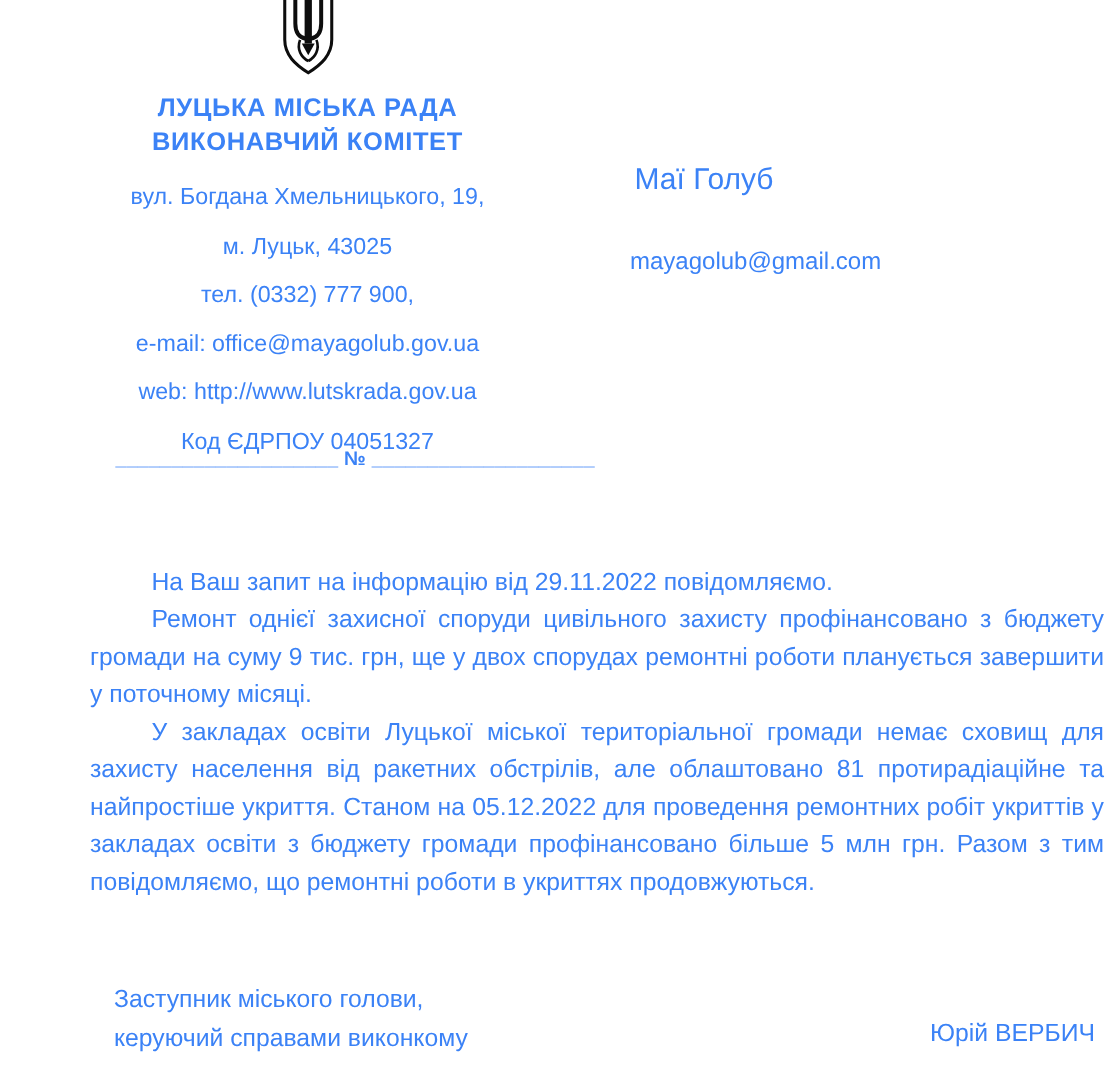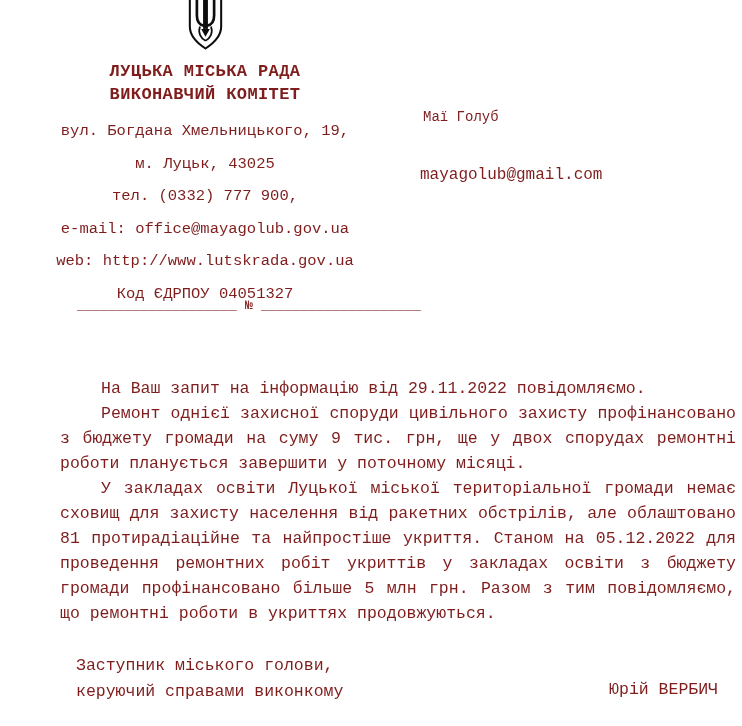--- a/index.html
+++ b/index.html
@@ -6,22 +6,22 @@
     margin: 0;
     padding: 0;
     background: #ffffff;
   }
   .page {
     position: relative;
     width: 742px;
     height: 726px;
     background: #ffffff;
     overflow: hidden;
-    font-family: Liberation Mono, monospace;
-    color: #7f1d1d;
+    font-family: Liberation Sans, sans-serif;
+    color: #3b82f6;
   }
   
   .emblem {
     position: absolute;
     left: 182px;
     top: -9px;
     width: 47px;
     height: 68px;
   }
   .org-line {
@@ -54,21 +54,21 @@
     letter-spacing: 0.2px;
     white-space: nowrap;
   }
   .ref-line-1 { top: 265px; margin-top: 33px; }
   .ref-line-2 { top: 291px; }
   
   .recipient-name {
     position: absolute;
     left: 423px;
     top: 109px;
-    font-size: 14px;
+    font-size: 20px;
   }
   .recipient-email {
     position: absolute;
     left: 420px;
     top: 151px;
     font-size: 16px;
     margin-top: 15px;
   }
   
   .body-text {
@@ -87,21 +87,21 @@
   
   .sig-title {
     position: absolute;
     left: 76px;
     top: 653px;
     font-size: 16.5px;
     line-height: 26px;
   }
   .sig-name {
     position: absolute;
-    right: 24px;
+    right: 12px;
     top: 680px;
     font-size: 16.5px;
     text-align: left;
   }
 </style>
 </head>
 <body>
 
 <div class="page">
 

